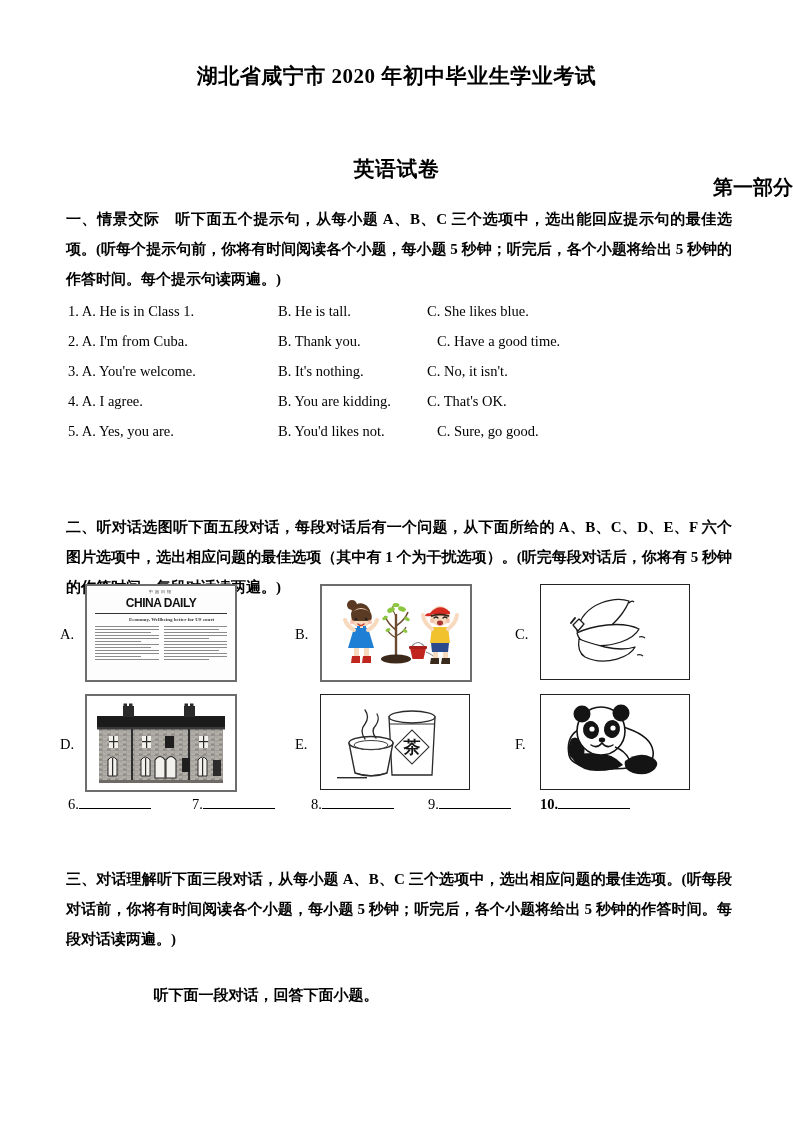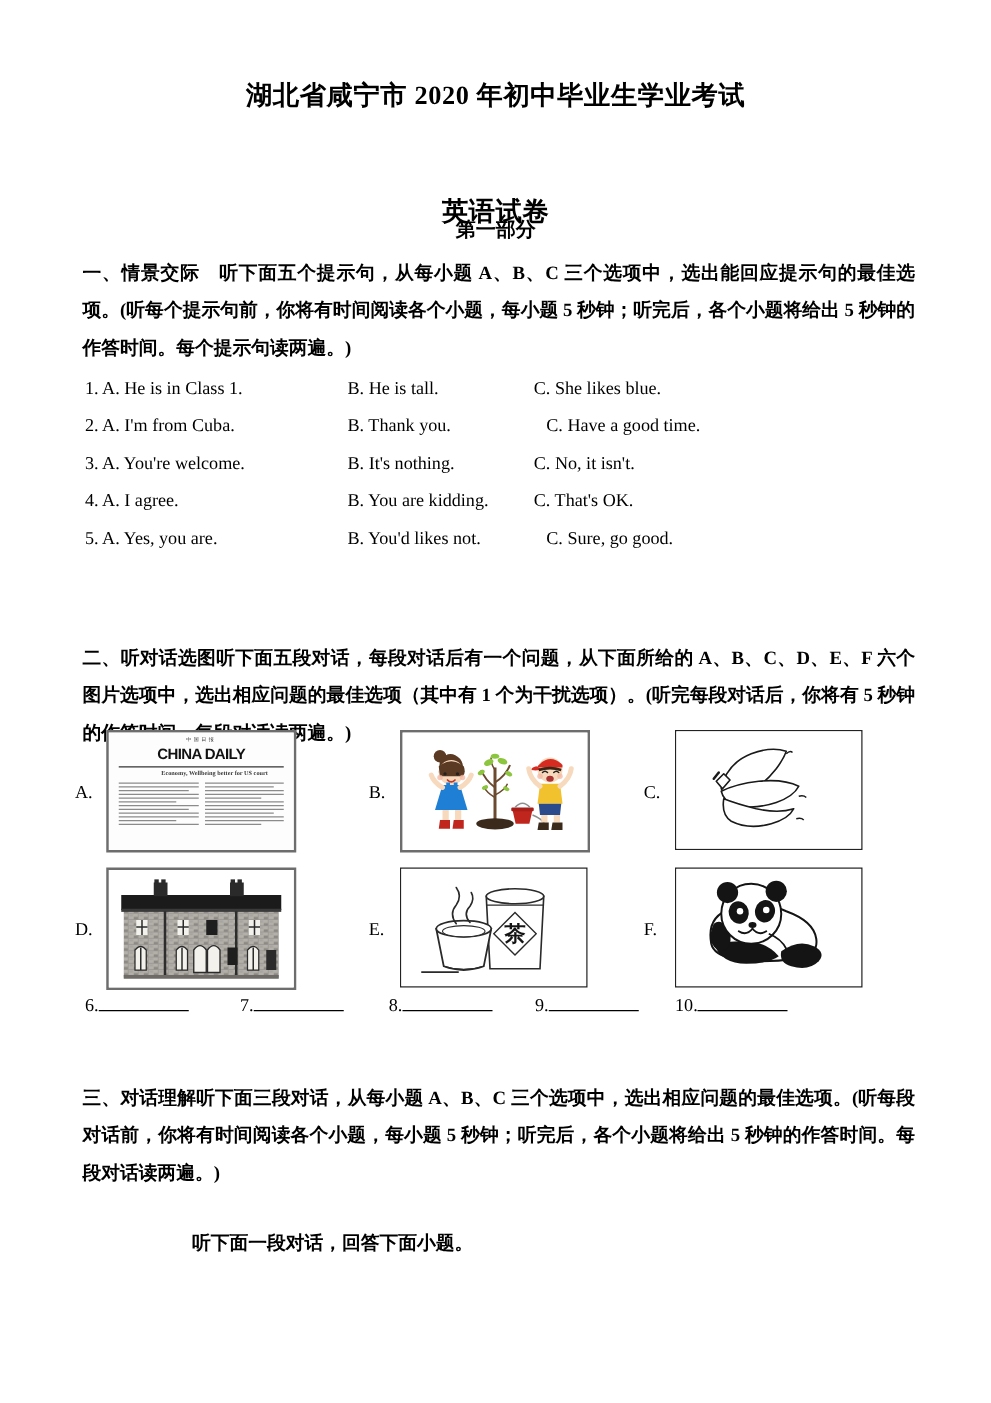--- a/index.html
+++ b/index.html
@@ -31,23 +31,23 @@
     font-weight: bold;
     font-size: 21px;
     letter-spacing: 0.5px;
   }
   #title-line1 { top: 62px; }
   #title-line2 { top: 111px; margin-top: 44px; }
 
   .part-label {
     position: absolute;
     left: 0; right: 0;
-    text-align: center;
+    text-align: right;
     font-weight: bold;
-    font-size: 16px;
+    font-size: 20px;
     top: 174px;
   }
 
   
   .instr {
     position: absolute;
     left: 66px;
     width: 666px;
     font-weight: bold;
     font-size: 15px;
@@ -203,21 +203,21 @@
     display: inline-block;
     width: 72px;
     border-bottom: 1px solid #000;
     height: 13px;
     vertical-align: baseline;
   }
   #blank-6  { left: 68px; }
   #blank-7  { left: 192px; }
   #blank-8  { left: 311px; }
   #blank-9  { left: 428px; }
-  #blank-10 { left: 540px; }
+  #blank-10 { left: 540px; font-weight: bold; }
 </style>
 </head>
 <body>
 
 <div class="page">
 
   <div class="doc-title" id="title-line1">湖北省咸宁市 2020 年初中毕业生学业考试</div>
   <div class="doc-title" id="title-line2">英语试卷</div>
 
   <div class="part-label">第一部分</div>

